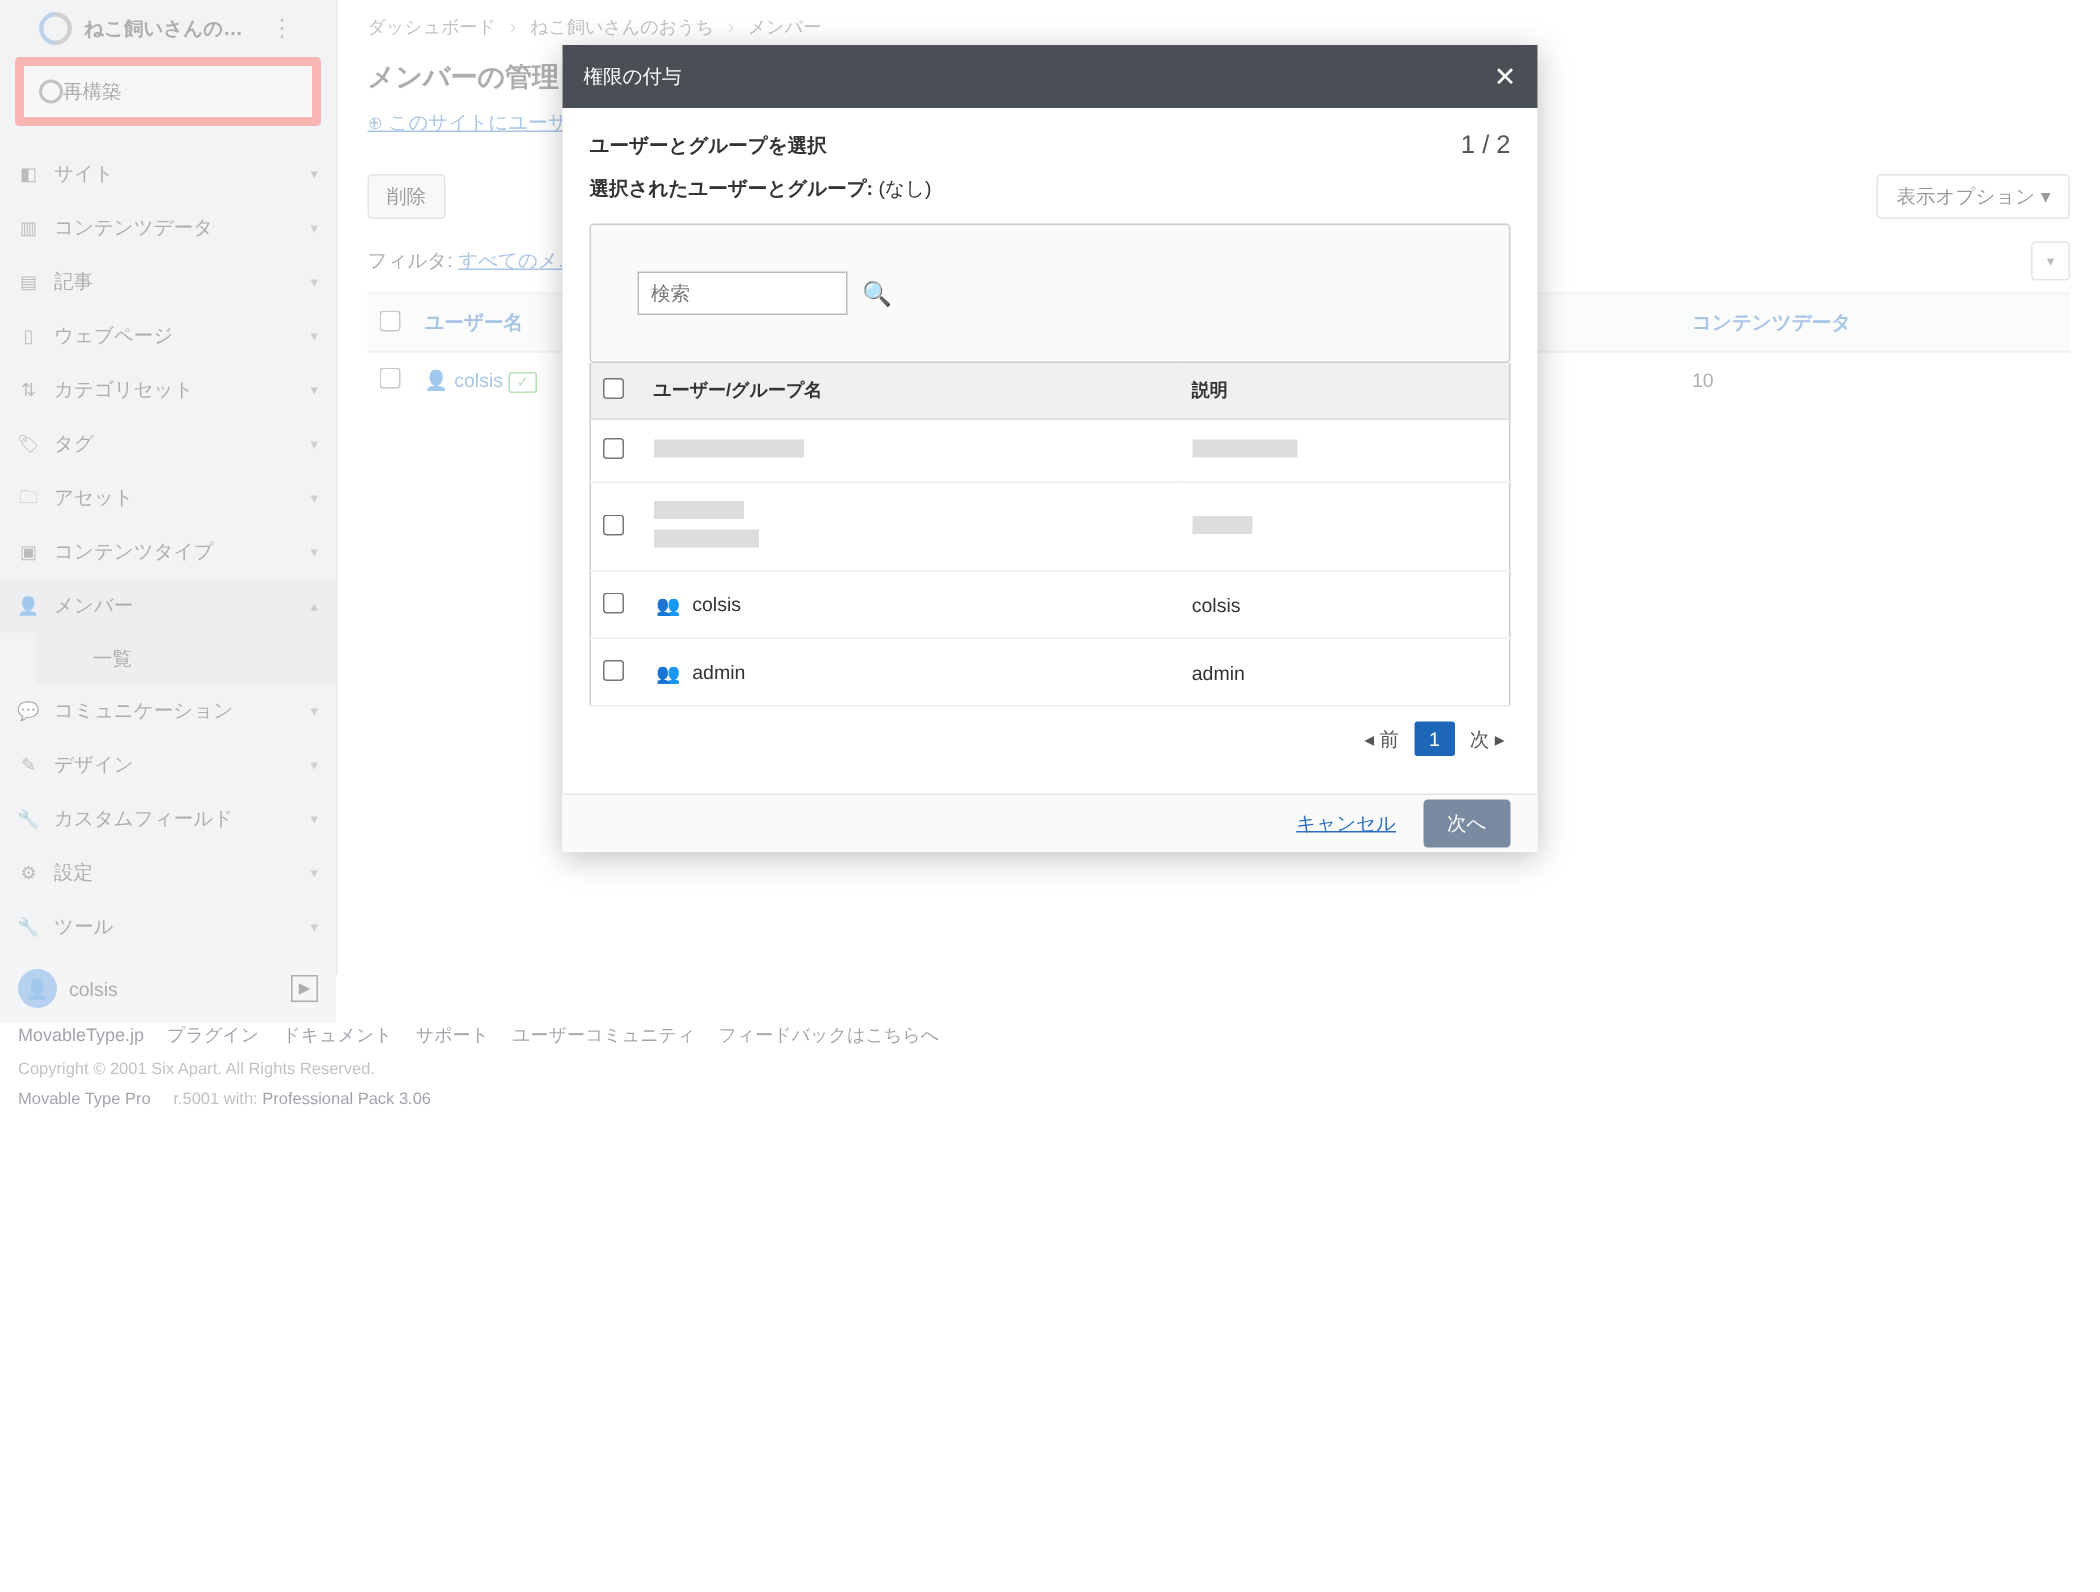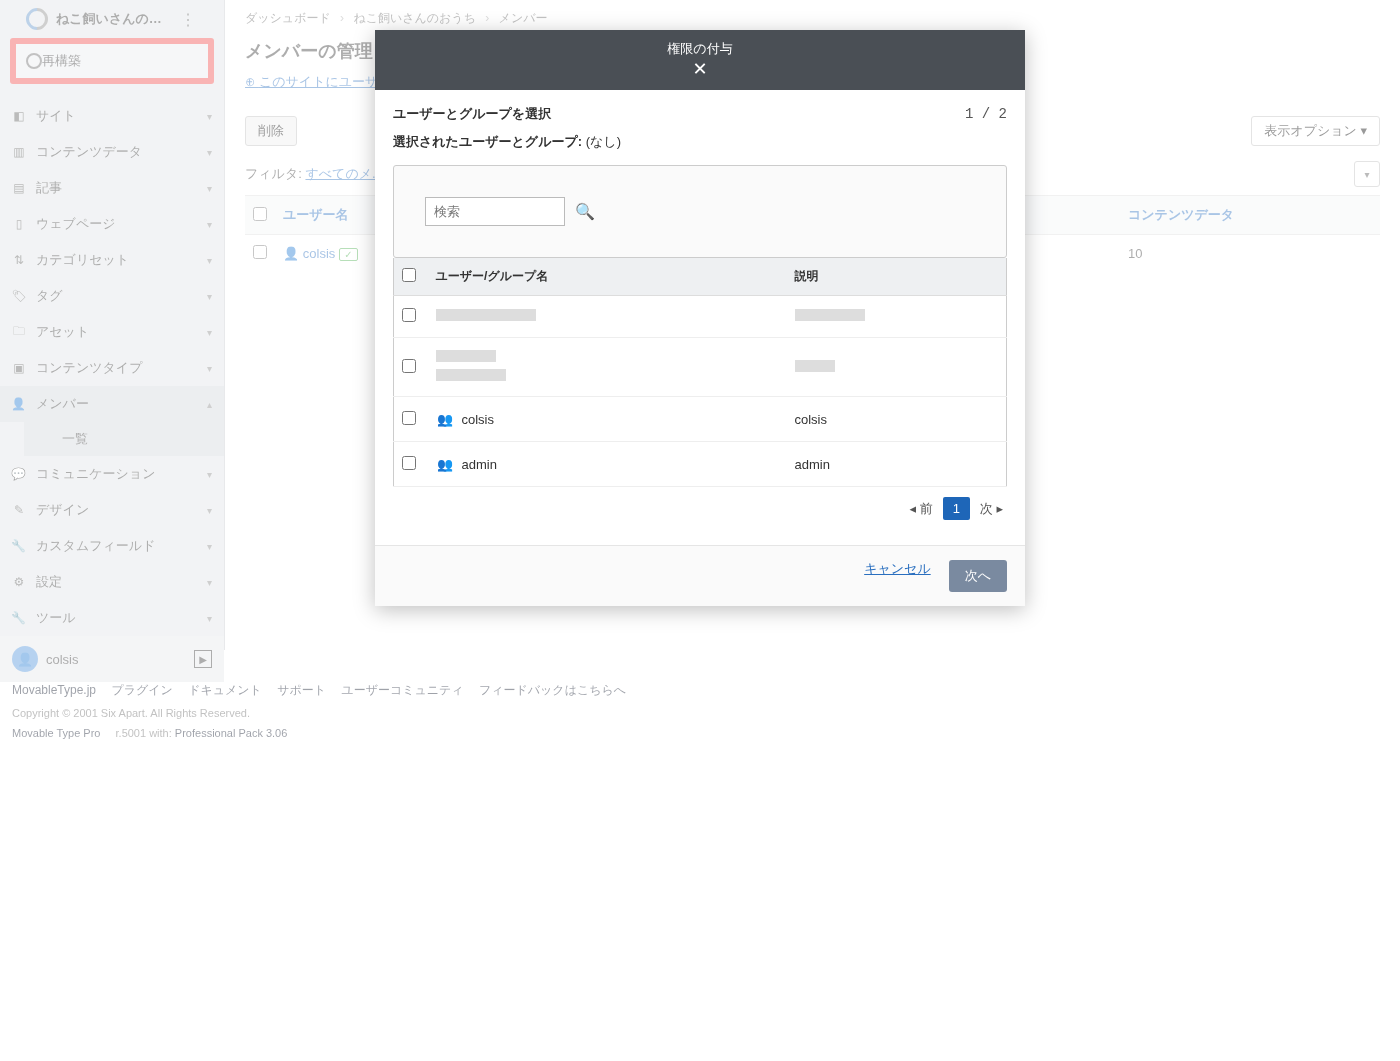--- a/index.html
+++ b/index.html
@@ -47,42 +47,42 @@
 .badge { display:inline-block; border:1px solid #4caf50; color:#4caf50; font-size:10px; padding:0 4px; border-radius:2px; margin-left:4px;}
 
 
 .page-footer { margin-left: 0; padding: 10px 12px; font-size: 12px; color: #666; clear: both; position: fixed; top: 672px; left:0; right:0;}
 .page-footer a { color: #0f172a; text-decoration: none; margin-right: 12px; }
 .page-footer .copy { margin-top: 8px; font-size: 11px; }
 
 
 .overlay { position: fixed; inset: 0; background: rgba(255,255,255,0.6); }
 .modal { position: fixed; top: 30px; left: 50%; transform: translateX(-50%); width: 650px; background: #fff; box-shadow: 0 4px 20px rgba(0,0,0,.25); }
-.modal-header { background: #4a4f55; color: #fff; padding: 10px 14px; display: flex; align-items: center; flex-direction: column; }
+.modal-header { background: #4a4f55; color: #fff; padding: 10px 14px; display: flex; align-items: center; }
 .modal-header .title { flex: 1; font-size: 13px; }
 .modal-header .close { cursor: pointer; font-size: 18px; }
 .modal-body { padding: 15px 18px; }
 .step-row { display: flex; align-items: center; margin-bottom: 10px; }
 .step-row .step-title { font-weight: bold; font-size: 13px; flex: 1; }
-.step-row .step-count { font-size: 14px; color: #555; font-family: Liberation Mono, monospace; }
+.step-row .step-count { font-size: 17px; color: #555; }
 .selected-row { font-size: 13px; margin-bottom: 14px; }
 .selected-row b { font-weight: bold; }
 .search-box { border: 1px solid #ccc; border-radius: 3px; padding: 31px; background: #fafafa; }
 .search-inner { display:flex; align-items:center; gap:10px; }
 .search-input { border: 1px solid #bbb; padding: 6px 8px; width: 140px; font-size: 13px; }
 .search-btn { background: none; border: none; font-size: 16px; color: #555; cursor: pointer; }
 .ug-table { width: 100%; border-collapse: collapse; margin-top: 0; border:1px solid #ccc; border-top:none;}
 .ug-table th { background: #eef0f2; padding: 10px 8px; text-align: left; font-size: 12px; font-weight: bold; border-bottom: 1px solid #ddd; }
 .ug-table td { padding: 12px 8px; border-bottom: 1px solid #eee; font-size: 13px; vertical-align: middle;}
 .ug-table .redact { display:inline-block; background:#ddd; height:12px; }
 .ug-table .uicon { display:inline-flex; width:20px; height:20px; align-items:center; justify-content:center; margin-right:6px; color:#333;}
 .pager { display: flex; justify-content: flex-end; align-items: center; gap: 10px; padding: 10px 4px; font-size: 13px; }
 .pager .pg { color: #555; cursor: pointer; }
 .pager .cur { background: #1e66b8; color: #fff; padding: 4px 10px; border-radius: 2px; }
-.modal-footer { border-top: 1px solid #e5e5e5; padding: 14px 18px; display: flex; justify-content: flex-end; align-items: flex-start; gap: 18px; background:#fafafa;}
+.modal-footer { border-top: 1px solid #e5e5e5; padding: 3px 18px; display: flex; justify-content: flex-end; align-items: center; gap: 18px; background:#fafafa;}
 .modal-footer .cancel { color: #2a6fbf; text-decoration: underline; font-size: 13px; cursor: pointer; }
 .modal-footer .next { background: #7a8aa0; color: #fff; border: none; padding: 7px 16px; border-radius: 3px; font-size: 13px; cursor: pointer; }
 .chk { width:14px; height:14px; }
 </style>
 </head>
 <body>
 
 <div class="sidebar">
   <div class="site-header">
     <div class="site-logo"></div>

